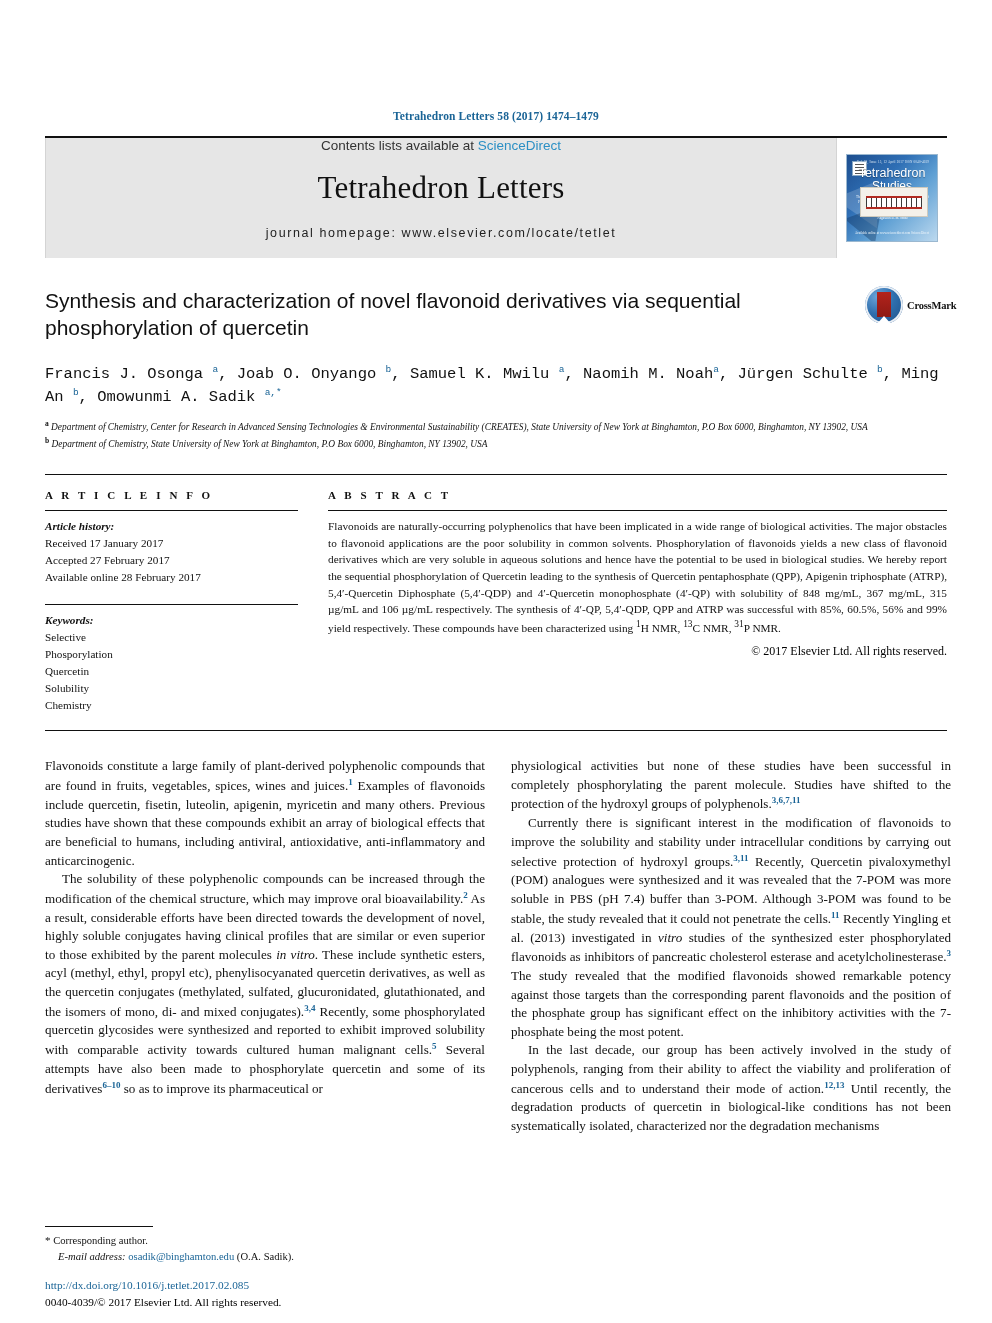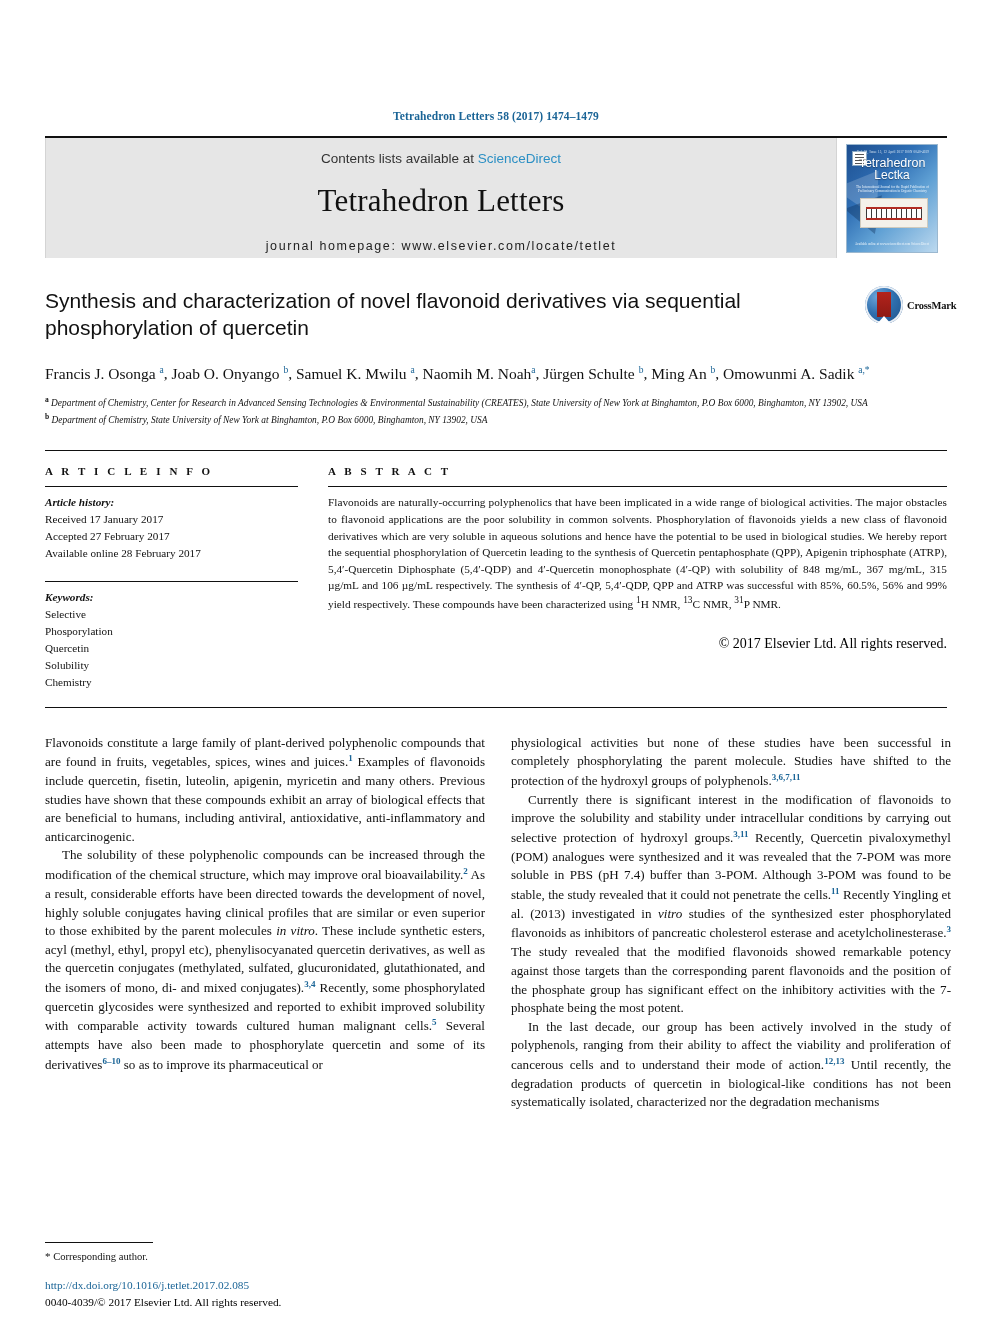--- a/index.html
+++ b/index.html
@@ -55,21 +55,20 @@
   }
   .masthead-center {
     flex: 1 1 auto;
     background: #e6e6e6;
     border-left: 1px solid #d4d4d4;
     border-right: 1px solid #d4d4d4;
     display: flex;
     flex-direction: column;
     align-items: center;
     justify-content: flex-start;
-    padding-top: 13px;
   }
   .contents-line {
     font-size: 13.5px;
     font-family: "Liberation Sans", sans-serif;
     color: #333;
   }
   .contents-line .sd {
     color: #2b8fc4;
   }
   .journal-name {
@@ -89,21 +88,21 @@
   .masthead-cover {
     width: 110px;
     flex: 0 0 110px;
     display: flex;
     align-items: center;
     justify-content: center;
     background: #fff;
   }
   .cover-img {
     width: 92px;
-    height: 109px;
+    height: 88px;
     background: linear-gradient(135deg, #1d4e8f 0%, #2f6fb5 35%, #5fa0d4 60%, #bcd9ef 100%);
     position: relative;
     border: 1px solid #9bb8d0;
     overflow: hidden;
   }
   .cover-img .wedge {
     position: absolute;
     left: -6px; top: 22px;
     width: 0; height: 0;
     border-left: 26px solid transparent;
@@ -212,21 +211,21 @@
   .crossmark .cm-text {
     position:absolute; left:42px; top:14px;
     font-family:"Liberation Serif", serif;
     font-size:10.5px; font-weight:bold; color:#111;
     letter-spacing:-0.2px;
   }
 
   
   .authors {
     margin: 13px 45px 0 45px;
-    font-family: Liberation Serif, serif;
+    font-family: Liberation Mono, monospace;
     font-size: 15.5px;
     line-height: 1.38;
     color: #111;
   }
   .authors sup { color: #1a6496; font-size: 9.5px; }
   .affil {
     margin: 10px 45px 0 45px;
     font-family: "Liberation Serif", serif;
     font-style: italic;
     font-size: 9.4px;
@@ -264,22 +263,22 @@
   .kw-rule { border-top: 1.4px solid #111; margin: 18px 0 7px 0; }
   .abs-text {
     font-family: "Liberation Serif", serif;
     font-size: 11.3px;
     line-height: 1.47;
     text-align: justify;
     color: #111;
   }
   .abs-copy {
     text-align: right;
-    font-size: 14px;
-    margin-top: 24px;
+    font-size: 12px;
+    margin-top: 8px;
   }
   .info-abstract-bottom { margin: 16px 45px 0 45px; border-top: 1.5px solid #111; }
 
   
   .body-cols {
     margin: 26px 45px 0 45px;
     display: flex;
     gap: 26px;
   }
   .bcol { width: 440px; flex: 0 0 440px; }
@@ -344,21 +343,21 @@
     <div class="masthead-cover">
       <div class="cover-img">
         <div class="wedge"></div>
         <div class="wedge2"></div>
         <div class="cover-badge">
             <i></i>
           </div>
         <div class="cover-top-rule">Vol. 58, Issue 15, 12 April 2017  ISSN 0040-4039</div>
         <div class="cover-title">
           <span>Tetrahedron</span>
-          <small>Lectka</small>
+          <small>Studies</small>
         </div>
         <div class="cover-sub">The International Journal for the Rapid Publication of Preliminary Communication in Organic Chemistry</div>
         <div class="cover-sub2">Editors
 S. E. Denmark  J. Aubé  T. Lectka
 K. Nagasawa  B. M. Stoltz</div>
         <div class="cover-photo">
             <div class="strip"></div>
           </div>
         <div class="cover-foot">Available online at www.sciencedirect.com
 ScienceDirect</div>
@@ -422,20 +421,25 @@
       <p>In the last decade, our group has been actively involved in the study of polyphenols, ranging from their ability to affect the viability and proliferation of cancerous cells and to understand their mode of action.<sup class="ref">12,13</sup> Until recently, the degradation products of quercetin in biological-like conditions has not been systematically isolated, characterized nor the degradation mechanisms</p>
     </div>
   </div>
 
   <div class="footnote">
     <div class="footnote-rule"></div>
     <div class="fn-line">
       <span class="star">*</span>
       <span>Corresponding author.</span>
     </div>
+    <div class="fn-line fn-indent">
+      <i>E-mail address:</i>
+      <span class="link">osadik@binghamton.edu</span>
+      <span>(O.A. Sadik).</span>
+    </div>
   </div>
 
   <div class="doi-block">
     <div class="doi">http://dx.doi.org/10.1016/j.tetlet.2017.02.085</div>
     <div>0040-4039/© 2017 Elsevier Ltd. All rights reserved.</div>
   </div>
 
 </div>
 
 </body></html>

